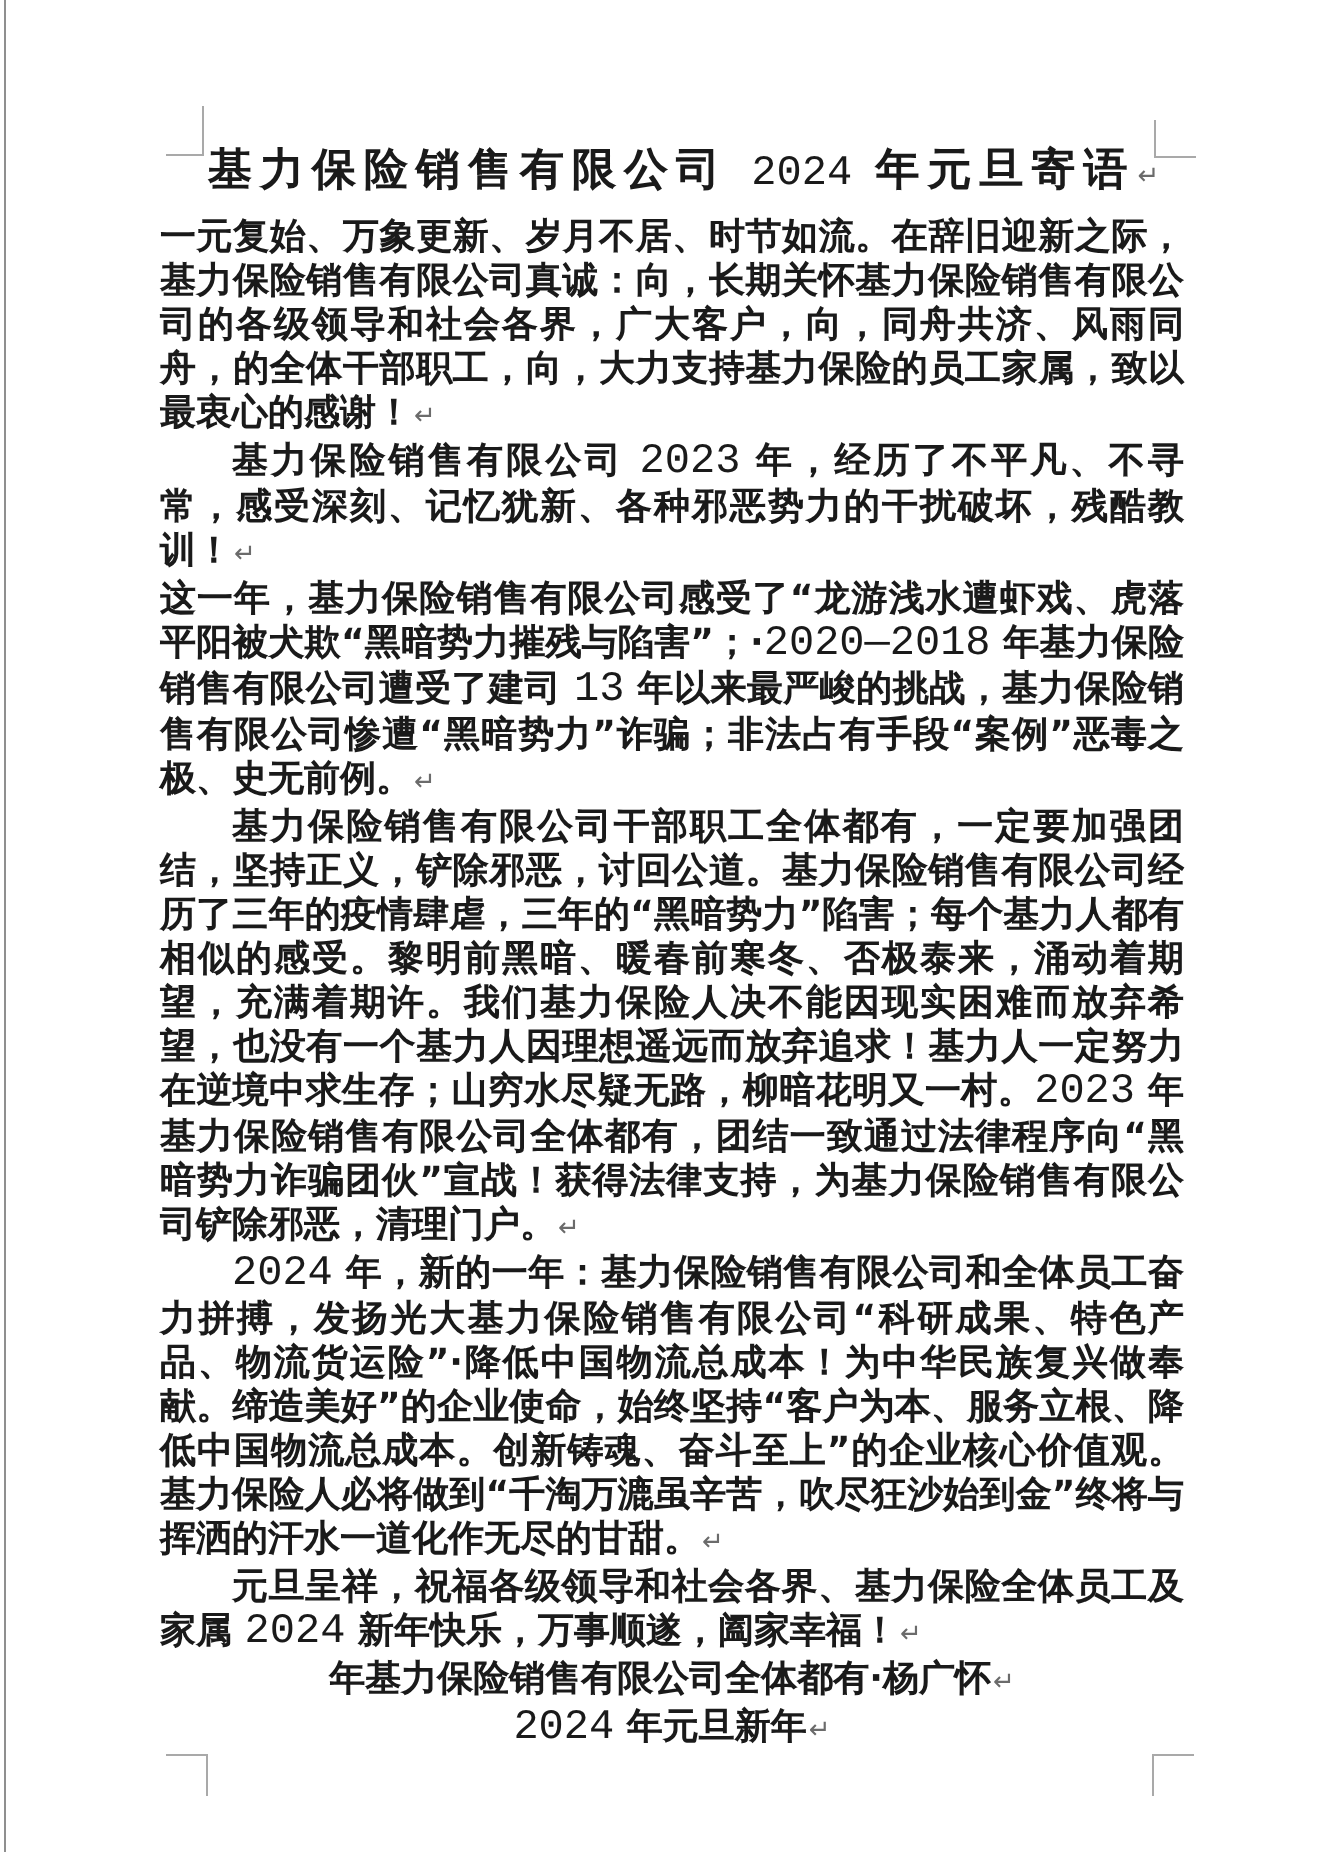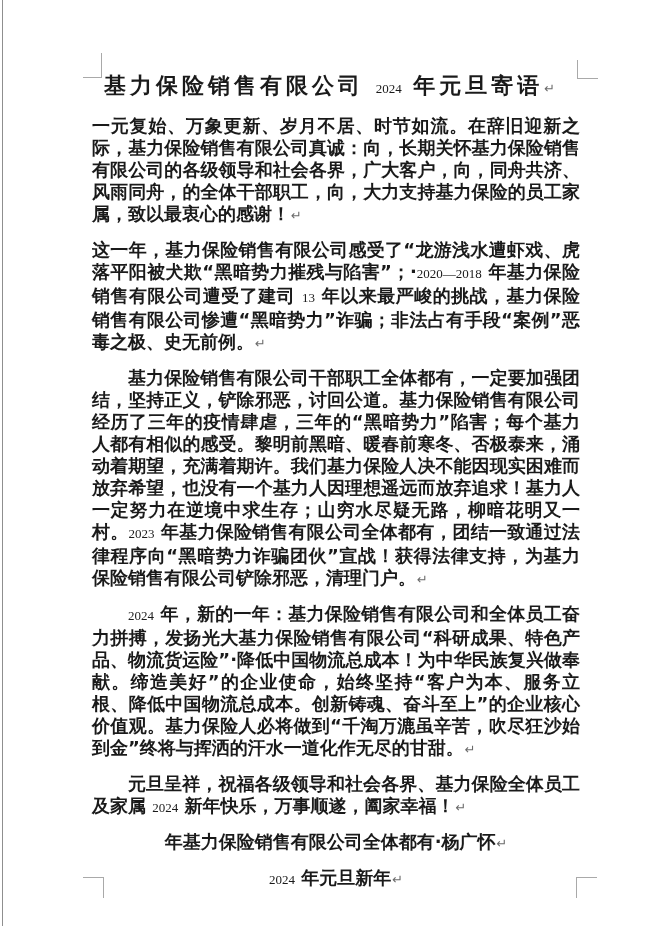--- a/index.html
+++ b/index.html
@@ -31,32 +31,32 @@
     color: #1a1a1a;
   }
   .doc-title {
     margin: 0 0 5px 24px;
     font-size: 22px; font-weight: 700;
     letter-spacing: 4px;
     white-space: nowrap;
     line-height: 28px;
   }
   .para {
-    margin: 12px;
+    margin: 0;
     font-size: 18px; font-weight: 700;
     line-height: 22px;
     text-align: justify;
     text-justify: inter-character;
   }
   .para.indent { text-indent: 2em; }
   .para.center { text-align: center; text-indent: 0; }
   .num {
-    font-family: Liberation Serif, serif;
+    font-family: Liberation Mono, monospace;
     font-weight: 400;
-    font-size: 13px;
+    font-size: 21px;
     letter-spacing: 0;
   }
   .mark {
     color: #6b6b6b;
     font-weight: 400;
     font-size: 13px;
     letter-spacing: 0;
     padding-left: 1px;
   }
 </style>
@@ -68,20 +68,21 @@
 
   <div class="bmark bmark-tl"></div>
   <div class="bmark bmark-tr"></div>
   <div class="bmark bmark-bl"></div>
   <div class="bmark bmark-br"></div>
 
   <div class="text-area">
     <h1 class="doc-title"><span class="ptext">基力保险销售有限公司 <span class="num">2024</span> 年元旦寄语</span><span class="mark">↵</span></h1>
 
   <p class="para flush"><span class="ptext">一元复始、万象更新、岁月不居、时节如流。在辞旧迎新之际，基力保险销售有限公司真诚：向，长期关怀基力保险销售有限公司的各级领导和社会各界，广大客户，向，同舟共济、风雨同舟，的全体干部职工，向，大力支持基力保险的员工家属，致以最衷心的感谢！</span><span class="mark">↵</span></p>
+      <p class="para indent"><span class="ptext">基力保险销售有限公司 <span class="num">2023</span> 年，经历了不平凡、不寻常，感受深刻、记忆犹新、各种邪恶势力的干扰破坏，残酷教训！</span><span class="mark">↵</span></p>
       <p class="para flush"><span class="ptext">这一年，基力保险销售有限公司感受了“龙游浅水遭虾戏、虎落平阳被犬欺“黑暗势力摧残与陷害”；·<span class="num">2020—2018</span> 年基力保险销售有限公司遭受了建司 <span class="num">13</span> 年以来最严峻的挑战，基力保险销售有限公司惨遭“黑暗势力”诈骗；非法占有手段“案例”恶毒之极、史无前例。</span><span class="mark">↵</span></p>
       <p class="para indent"><span class="ptext">基力保险销售有限公司干部职工全体都有，一定要加强团结，坚持正义，铲除邪恶，讨回公道。基力保险销售有限公司经历了三年的疫情肆虐，三年的“黑暗势力”陷害；每个基力人都有相似的感受。黎明前黑暗、暖春前寒冬、否极泰来，涌动着期望，充满着期许。我们基力保险人决不能因现实困难而放弃希望，也没有一个基力人因理想遥远而放弃追求！基力人一定努力在逆境中求生存；山穷水尽疑无路，柳暗花明又一村。<span class="num">2023</span> 年基力保险销售有限公司全体都有，团结一致通过法律程序向“黑暗势力诈骗团伙”宣战！获得法律支持，为基力保险销售有限公司铲除邪恶，清理门户。</span><span class="mark">↵</span></p>
       <p class="para indent"><span class="ptext"><span class="num">2024</span> 年，新的一年：基力保险销售有限公司和全体员工奋力拼搏，发扬光大基力保险销售有限公司“科研成果、特色产品、物流货运险”·降低中国物流总成本！为中华民族复兴做奉献。缔造美好”的企业使命，始终坚持“客户为本、服务立根、降低中国物流总成本。创新铸魂、奋斗至上”的企业核心价值观。基力保险人必将做到“千淘万漉虽辛苦，吹尽狂沙始到金”终将与挥洒的汗水一道化作无尽的甘甜。</span><span class="mark">↵</span></p>
       <p class="para indent"><span class="ptext">元旦呈祥，祝福各级领导和社会各界、基力保险全体员工及家属 <span class="num">2024</span> 新年快乐，万事顺遂，阖家幸福！</span><span class="mark">↵</span></p>
       <p class="para center"><span class="ptext">年基力保险销售有限公司全体都有·杨广怀</span><span class="mark">↵</span></p>
       <p class="para center"><span class="ptext"><span class="num">2024</span> 年元旦新年</span><span class="mark">↵</span></p>
     </div>
 </div>
 
 </body></html>

